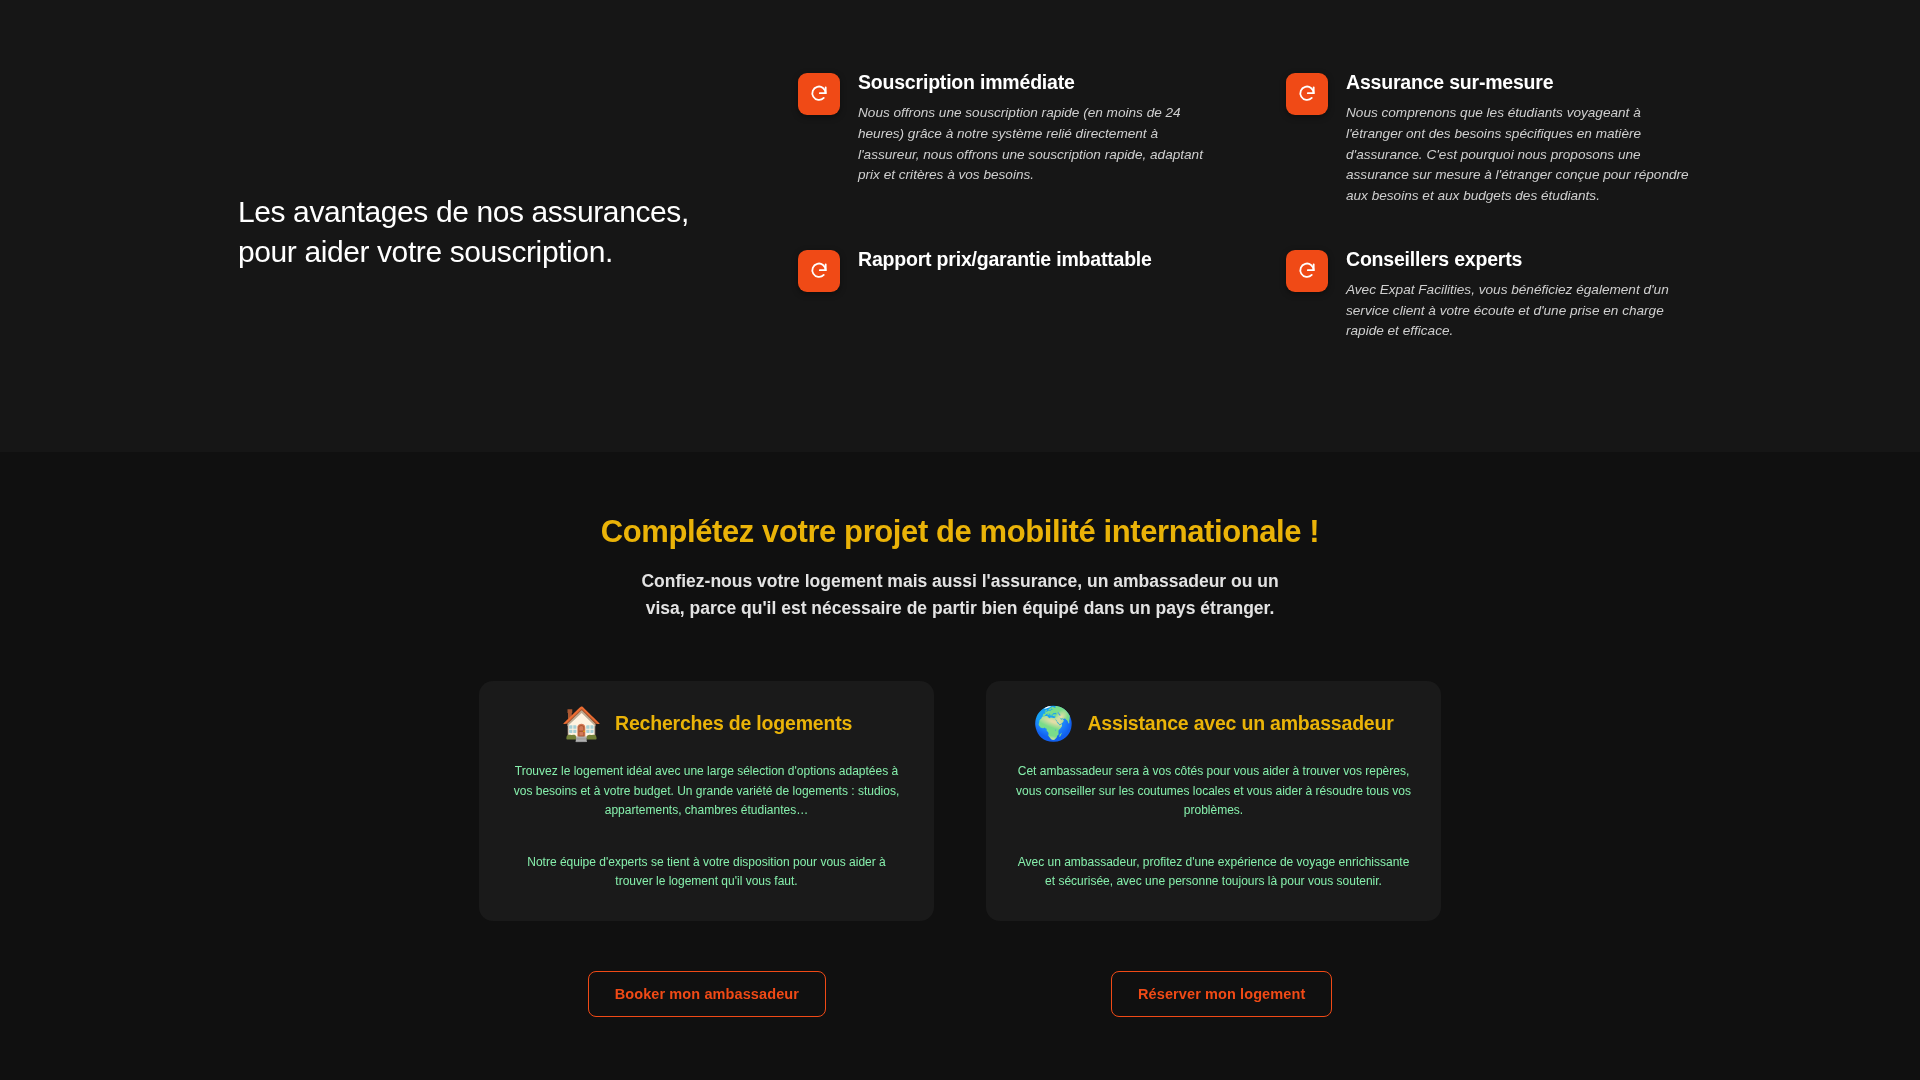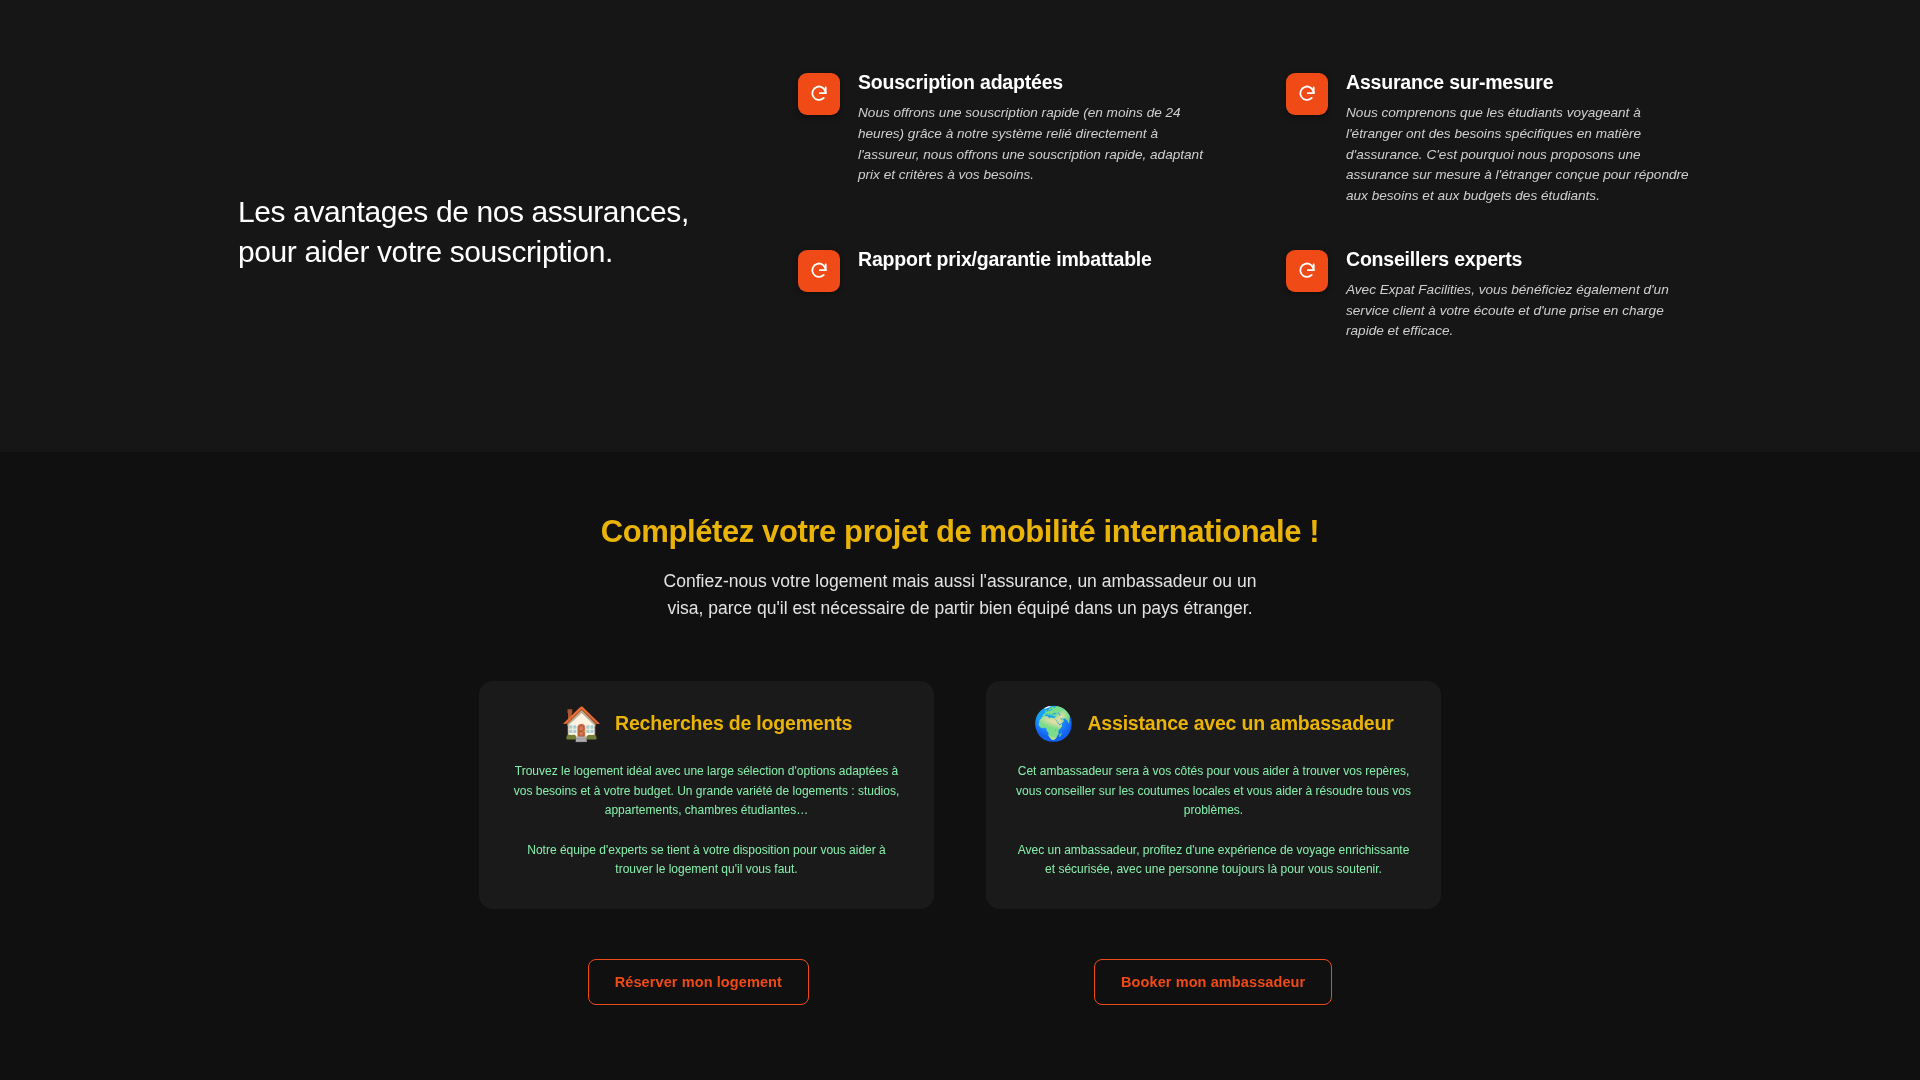--- a/index.html
+++ b/index.html
@@ -93,21 +93,21 @@
     margin-bottom: 18px;
   }
   .complete-sub {
     font-size: 17.5px;
     line-height: 1.52;
     color: #e3e3e3;
     width: 740px;
     margin: 0 auto;
     font-weight: 400;
   }
-  .complete-sub .line { display: block; }
+  .complete-sub .line { display: block; font-weight: bold; }
 
   .cards-row {
     display: flex;
     justify-content: center;
     gap: 52px;
     margin-top: 60px;
   }
   .info-card {
     width: 455px;
     background: #1a1a1a;
@@ -127,21 +127,21 @@
     font-size: 19.5px;
     font-weight: 700;
     letter-spacing: -0.2px;
     color: #eab308;
   }
   .card-para {
     font-size: 12px;
     line-height: 1.62;
     color: #86efac;
   }
-  .card-para + .card-para { margin-top: 20px; }
+  .card-para + .card-para { margin-top: 32px; }
 
   .buttons-row {
     display: flex;
     justify-content: center;
     gap: 285px;
     margin-top: 50px;
   }
   .cta-button {
     border: 1.5px solid #f04a16;
     color: #f04a16;
@@ -172,21 +172,21 @@
     <div class="advantages-grid">
 
       <div class="advantage-item">
         <span class="adv-icon">
           <svg width="20" height="20" viewBox="0 0 24 24" fill="none" stroke="#ffffff" stroke-width="2.2" stroke-linecap="round" stroke-linejoin="round">
             <path d="M20 11a8 8 0 1 0-2.3 5.7"></path>
             <polyline points="20 4 20 11 13 11"></polyline>
           </svg>
         </span>
         <div class="adv-text-wrap">
-          <div class="adv-title">Souscription adaptées</div>
+          <div class="adv-title">Souscription immédiate</div>
           <div class="adv-desc">Nous offrons une souscription rapide (en moins de 24 heures) grâce à notre système relié directement à l'assureur, nous offrons une souscription rapide, adaptant prix et critères à vos besoins.</div>
         </div>
       </div>
 
       <div class="advantage-item">
         <span class="adv-icon">
           <svg width="20" height="20" viewBox="0 0 24 24" fill="none" stroke="#ffffff" stroke-width="2.2" stroke-linecap="round" stroke-linejoin="round">
             <path d="M20 11a8 8 0 1 0-2.3 5.7"></path>
             <polyline points="20 4 20 11 13 11"></polyline>
           </svg>
@@ -251,19 +251,19 @@
         <span class="card-emoji">🌍</span>
         <span class="card-title">Assistance avec un ambassadeur</span>
       </div>
       <p class="card-para">Cet ambassadeur sera à vos côtés pour vous aider à trouver vos repères, vous conseiller sur les coutumes locales et  vous aider à résoudre tous vos problèmes.</p>
       <p class="card-para">Avec un ambassadeur, profitez d'une expérience de voyage enrichissante et sécurisée, avec une personne toujours là pour vous soutenir.</p>
     </div>
 
   </div>
 
   <div class="buttons-row">
+    <button class="cta-button">Booker mon ambassadeur</button>
     <button class="cta-button">Réserver mon logement</button>
-    <button class="cta-button">Booker mon ambassadeur</button>
   </div>
 
 </section>
 
 <div class="bottom-strip"></div>
 
 </body></html>

